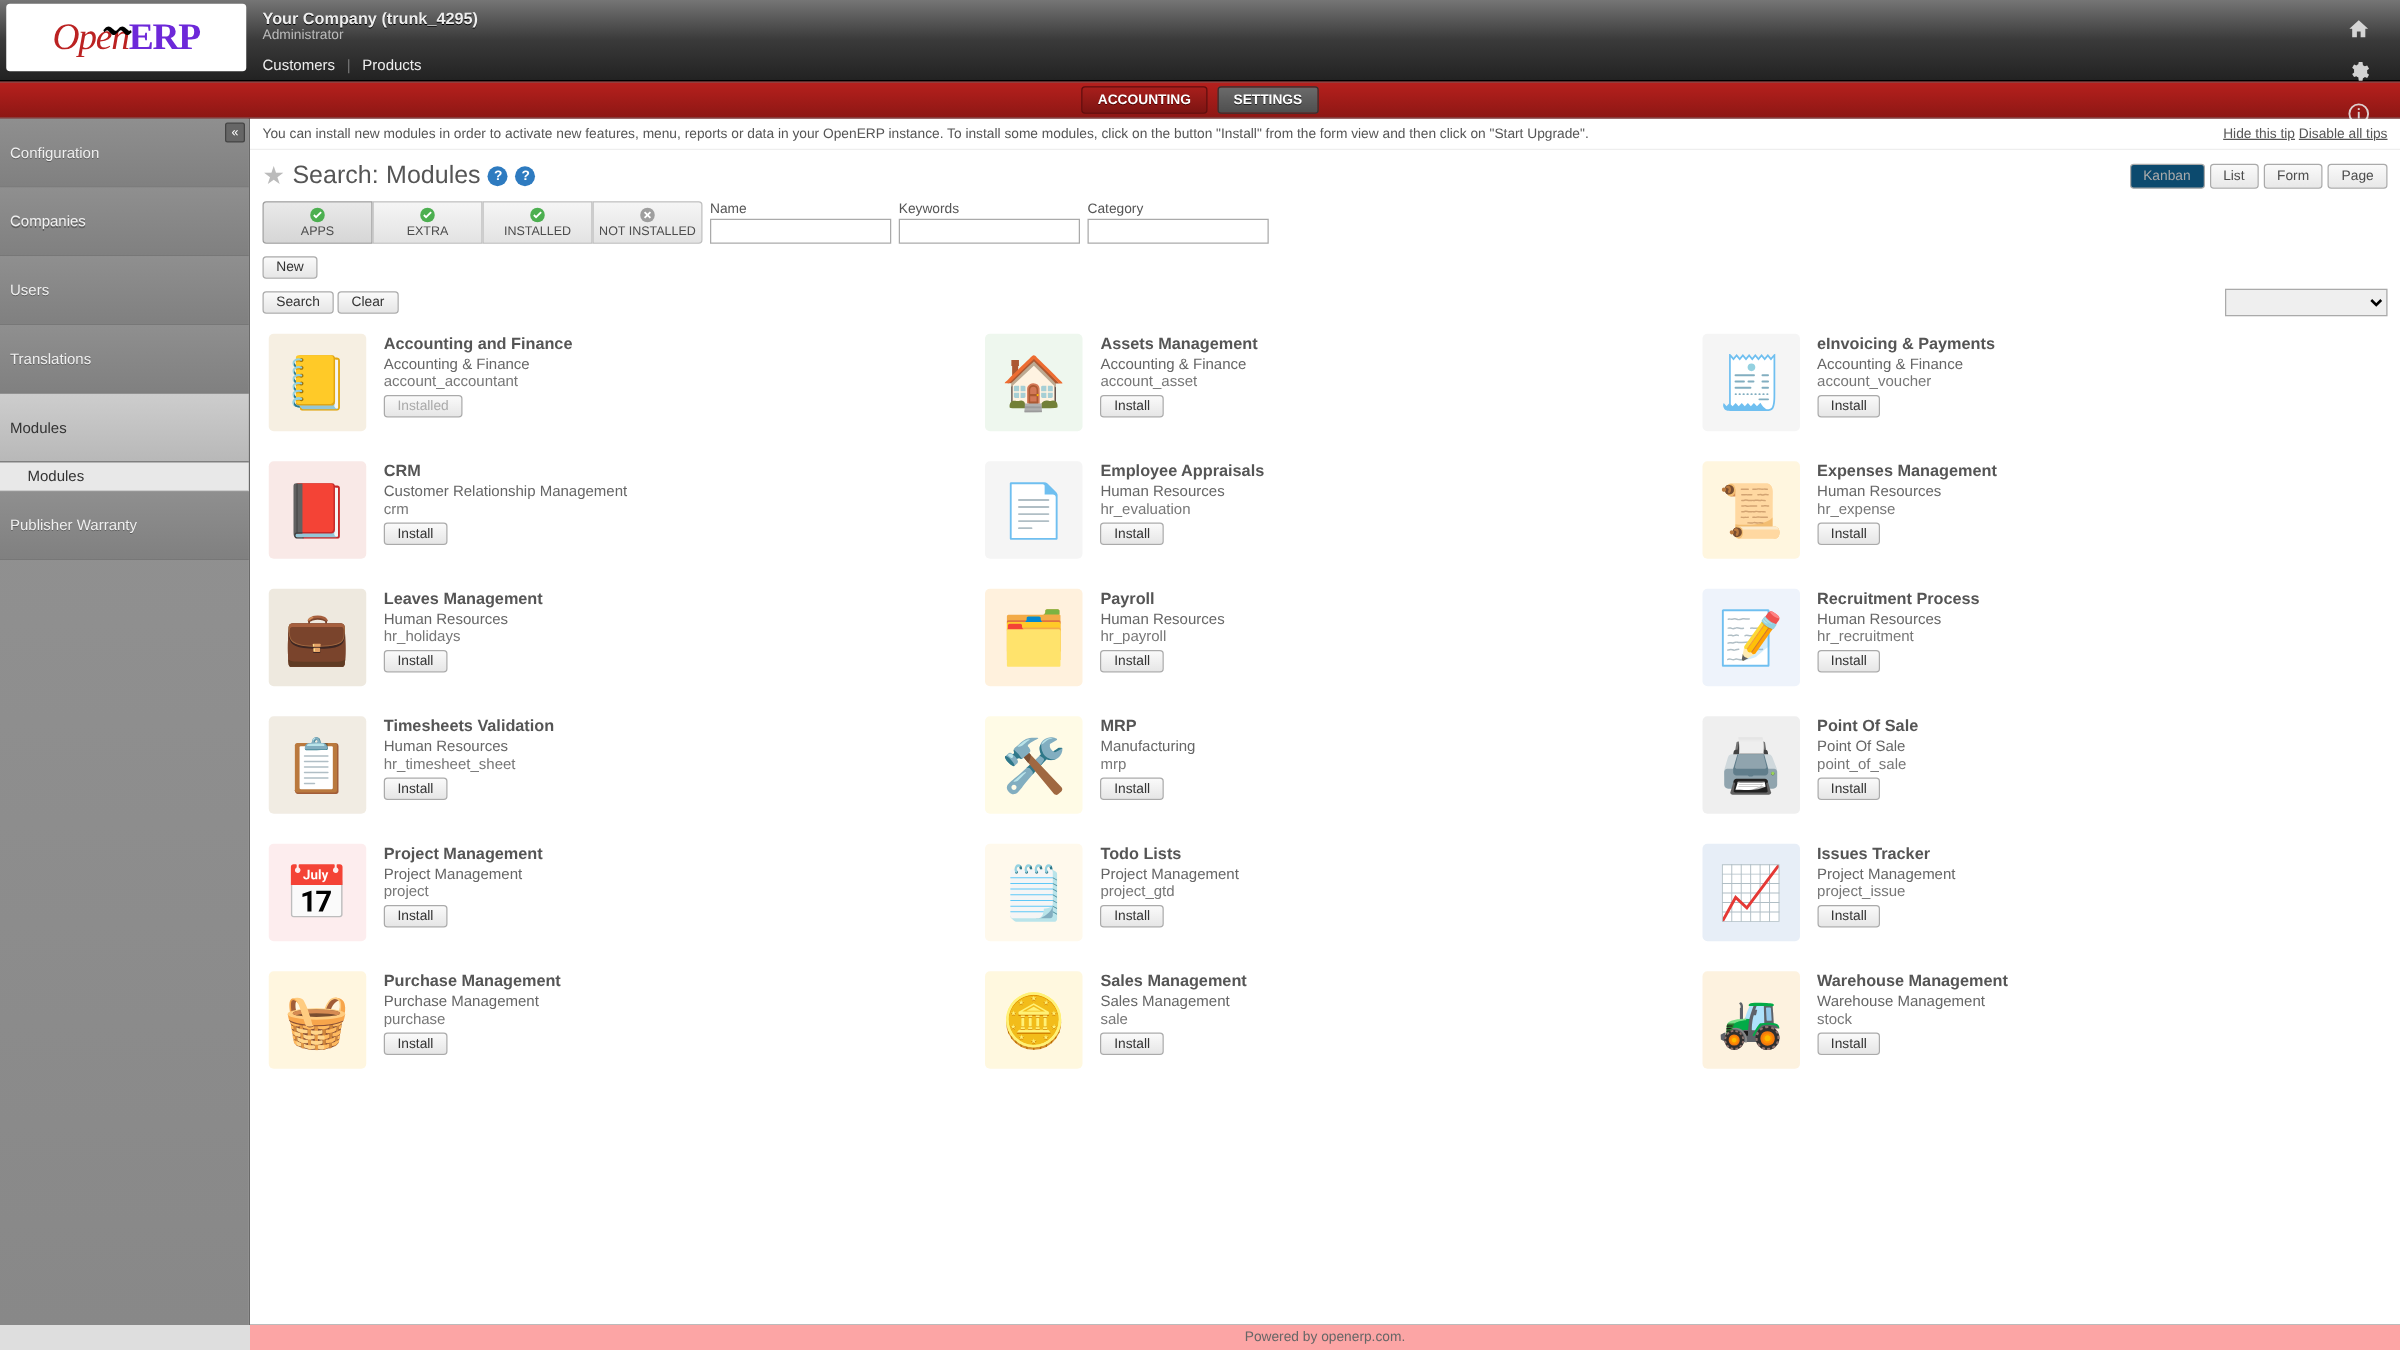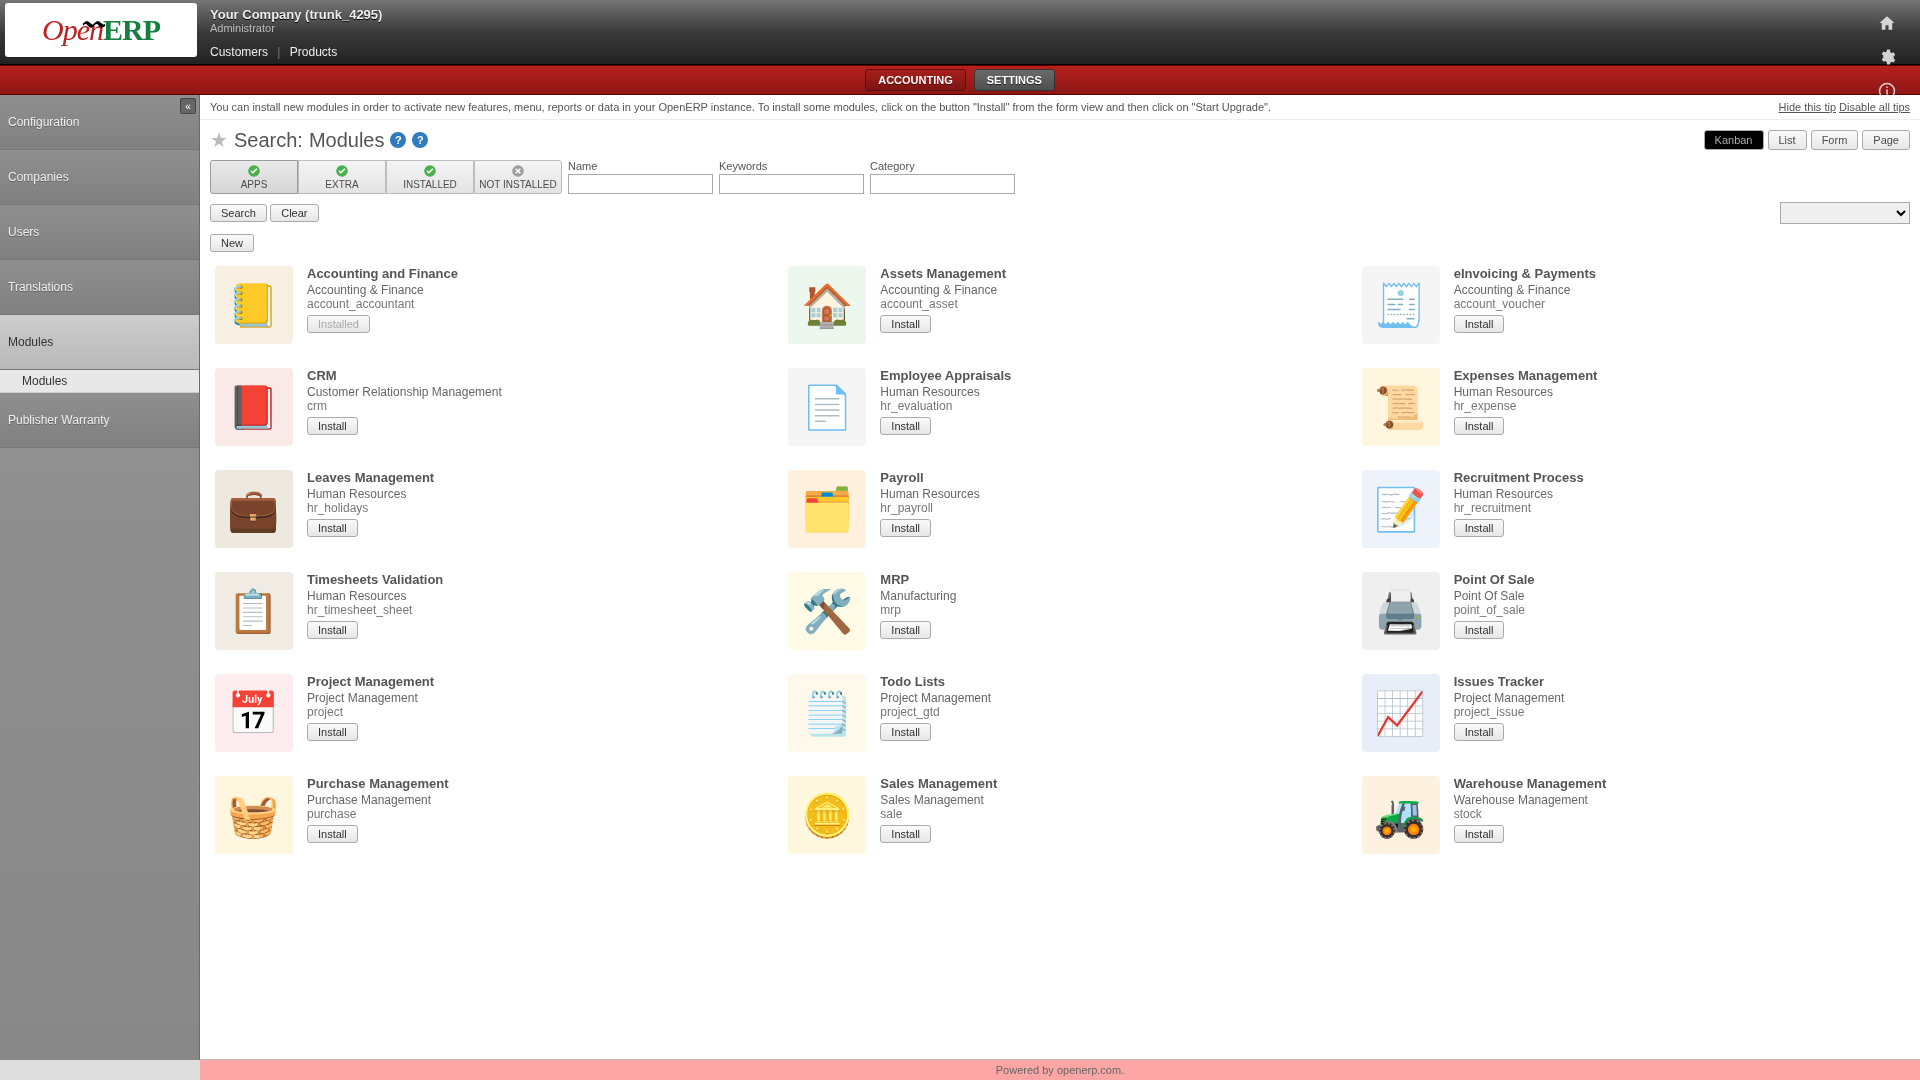--- a/index.html
+++ b/index.html
@@ -23,21 +23,21 @@
   position: absolute;
   left: 5px; top: 3px;
   width: 192px; height: 54px;
   background: #fff;
   border-radius: 3px;
   display: flex; align-items: center; justify-content: center;
   font-family: Georgia,serif; font-size: 30px;
   letter-spacing: -1px;
 }
 .logo .open { color:#b22; font-style:italic; }
-.logo .erp { color:#15803d; font-weight:bold; }
+.logo .erp { color:#6d28d9; font-weight:bold; }
 .logo .worm {
   position:absolute; top:2px; left:78px; font-size:22px; color:#000;
 }
 .company-info { position:absolute; left:210px; top:7px; color:#eee;}
 .company-title { font-size:13px; font-weight:bold; text-shadow:0 1px 0 #000;}
 .company-sub { font-size:11px; color:#bbb;}
 .header-menus { position:absolute; left:210px; top:45px; font-size:12px; color:#eee;}
 .header-menus a { color:#eee; text-decoration:none; cursor:pointer; }
 .header-menus .sep { color:#777; margin:0 6px;}
 .header-right { position:absolute; right:8px; top:14px; display:flex; align-items:center; gap:16px;flex-direction:column;}
@@ -101,21 +101,21 @@
 }
 .page-title { font-size:20px; color:#555; display:flex; align-items:center; gap:6px;}
 .star { color:#bbb; font-size:20px; }
 .help-ic { width:16px;height:16px; background:#2e7bc0;color:#fff;border-radius:50%;
   display:inline-flex;align-items:center;justify-content:center;font-size:11px;font-weight:bold;}
 .view-switch { display:flex; gap:4px;}
 .vbtn {
   border:1px solid #aaa; background:linear-gradient(#fafafa,#e8e8e8);
   padding:3px 10px; font-size:11px; border-radius:3px; cursor:pointer;
 }
-.vbtn.disabled { color:#aaa; background:#000000; cursor:default;}
+.vbtn.disabled { color:#aaa; background:#0c4a6e; cursor:default;}
 .search-row { padding:4px 10px; display:flex; align-items:flex-start; gap:6px; flex-wrap:wrap;}
 .filter-group { display:flex;}
 .fbtn {
   border:1px solid #bdbdbd; background:linear-gradient(#f5f5f5,#e3e3e3);
   width:88px; text-align:center; font-size:10px; padding:3px 2px; cursor:pointer;
   display:flex; flex-direction:column; align-items:center; gap:1px;
 }
 .fbtn:first-child { border-radius:3px 0 0 3px;}
 .fbtn:last-child { border-radius:0 3px 3px 0;}
 .fbtn.active { background:linear-gradient(#e9e9e9,#d6d6d6); border-color:#9c9c9c;}
@@ -274,33 +274,33 @@
       <div class="field">
         <span>Keywords</span>
         <input type="text" style="">
       </div>
       <div class="field">
         <span>Category</span>
         <input type="text" style="">
       </div>
     </div>
 
+    <div class="btn-row" style="padding-top:6px;">
+      <button class="btn small">New</button>
+      <span></span>
+    </div>
+
     <div class="btn-row">
       <div>
         <button class="btn small">Search</button>
         <button class="btn small">Clear</button>
       </div>
       <select class="pager"><option></option></select>
     </div>
 
-    <div class="btn-row" style="padding-top:6px;">
-      <button class="btn small">New</button>
-      <span></span>
-    </div>
-
     <div class="modules-grid" id="modules-grid">
         <div class="module">
           <div class="mod-icon" style="background:#f6efe2">📒</div>
           <div><div class="mod-title">Accounting and Finance</div><div class="mod-cat">Accounting &amp; Finance</div><div class="mod-tech">account_accountant</div><button class="btn small disabled">Installed</button></div>
         </div>
         <div class="module">
           <div class="mod-icon" style="background:#eef7ee">🏠</div>
           <div><div class="mod-title">Assets Management</div><div class="mod-cat">Accounting &amp; Finance</div><div class="mod-tech">account_asset</div><button class="btn small">Install</button></div>
         </div>
         <div class="module">

